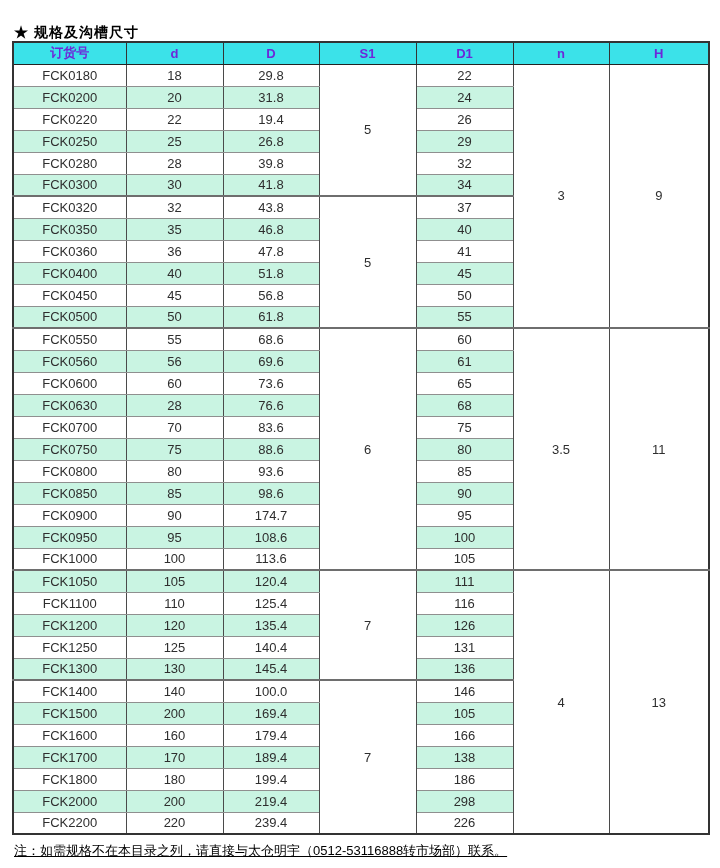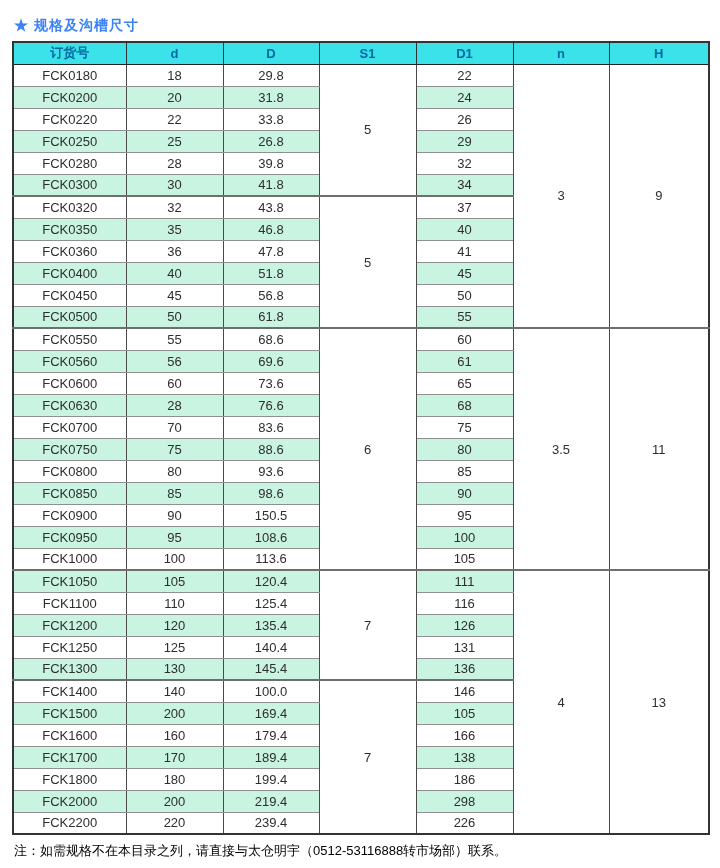--- a/index.html
+++ b/index.html
@@ -13,55 +13,55 @@
   }
   *{box-sizing:border-box;}
   html,body{margin:0;padding:0;}
   body{
     width:720px;height:868px;
     background:#ffffff;
     font-family:"Liberation Sans", sans-serif;
     position:relative;
   }
   .page-title{
-    position:absolute;left:14px;top:17px;
-    font-size:14px;font-weight:bold;color:#3b82f6;
+    position:absolute;left:14px;top:24px;
+    font-size:14px;font-weight:bold;color:#000000;
     letter-spacing:1px;
     text-align:center;
   }
   table.spec{
     position:absolute;left:12px;top:41px;
     border-collapse:collapse;table-layout:fixed;
     width:696px;
     border:2px solid var(--outer);
   }
   table.spec th{
     background:var(--header-bg);
     height:22px;padding:0;
-    font-size:13px;font-weight:bold;color:#0369a1;
+    font-size:13px;font-weight:bold;color:#6d28d9;
     border:1px solid var(--outer);
     border-bottom:1px solid #222;
     text-align:center;
   }
   table.spec td{
     height:22px;padding:0;
     font-size:13px;color:var(--text);
     text-align:center;vertical-align:middle;
     border-left:1px solid var(--line-v);
     border-right:1px solid var(--line-v);
     border-top:1px solid var(--line-h);
     border-bottom:1px solid var(--line-h);
     background:#ffffff;
     overflow:hidden;white-space:nowrap;
   }
   table.spec td.stripe{background:var(--stripe-bg);}
   table.spec tr.group-start > td{border-top:2px solid var(--group-line);}
   .foot-note{
     position:absolute;left:14px;top:842px;
-    font-size:13px;color:#000;
+    font-size:13px;color:#000;text-decoration:underline;
   }
 </style>
 </head>
 <body>
 
 <div class="page-title">★ 规格及沟槽尺寸</div>
 
 <table class="spec">
   <colgroup>
     <col style="width:113px">
@@ -95,21 +95,21 @@
       </tr>
       <tr>
         <td class="stripe">FCK0200</td>
         <td class="stripe">20</td>
         <td class="stripe">31.8</td>
         <td class="stripe">24</td>
       </tr>
       <tr>
         <td>FCK0220</td>
         <td>22</td>
-        <td>33.8</td>
+        <td>19.4</td>
         <td>26</td>
       </tr>
       <tr>
         <td class="stripe">FCK0250</td>
         <td class="stripe">25</td>
         <td class="stripe">26.8</td>
         <td class="stripe">29</td>
       </tr>
       <tr>
         <td>FCK0280</td>
@@ -207,21 +207,21 @@
       </tr>
       <tr>
         <td class="stripe">FCK0850</td>
         <td class="stripe">85</td>
         <td class="stripe">98.6</td>
         <td class="stripe">90</td>
       </tr>
       <tr>
         <td>FCK0900</td>
         <td>90</td>
-        <td>150.5</td>
+        <td>174.7</td>
         <td>95</td>
       </tr>
       <tr>
         <td class="stripe">FCK0950</td>
         <td class="stripe">95</td>
         <td class="stripe">108.6</td>
         <td class="stripe">100</td>
       </tr>
       <tr>
         <td>FCK1000</td>

